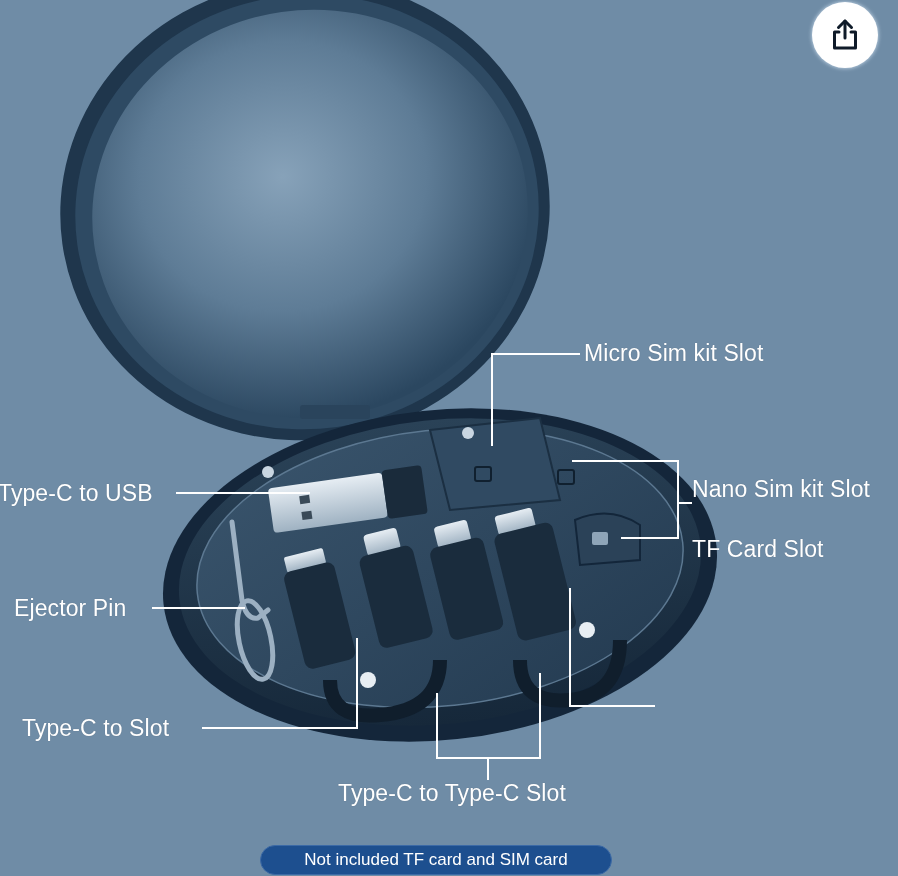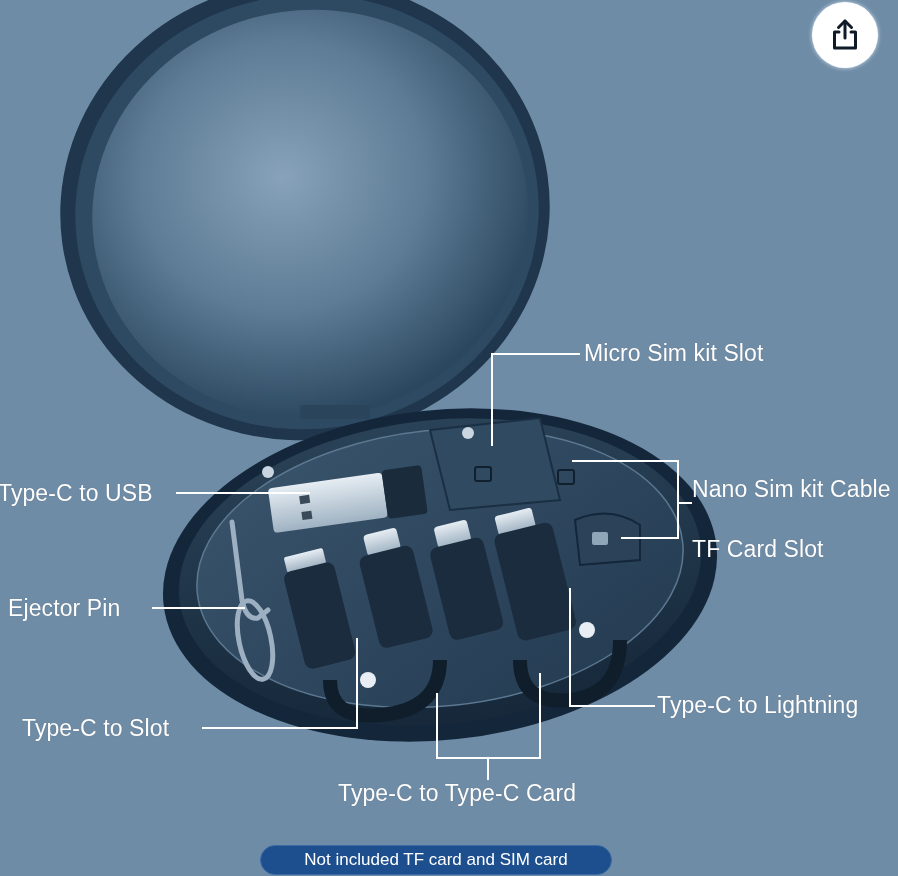--- a/index.html
+++ b/index.html
@@ -125,26 +125,25 @@
 
       <polyline points="202,728 357,728 357,638"></polyline>
 
       <polyline points="437,693 437,758 540,758 540,673"></polyline>
       <line x1="488" y1="758" x2="488" y2="780"></line>
     </g>
   </svg>
 
   <span class="label" style="left:584px;top:342px;">Micro Sim kit Slot</span>
   <span class="label" style="left:-2px;top:482px;">Type-C  to  USB</span>
-  <span class="label" style="left:692px;top:478px;">Nano Sim kit Cable</span>
+  <span class="label" style="left:692px;top:478px;">Nano Sim kit Slot</span>
   <span class="label" style="left:692px;top:506px;margin-top:32px;">TF Card Slot</span>
-  <span class="label" style="left:8px;top:597px;">Ejector Pin</span>
-  <span class="label" style="left:657px;top:694px;">Type-C to Lightning</span>
+  <span class="label" style="left:14px;top:597px;">Ejector Pin</span>
   <span class="label" style="left:22px;top:717px;">Type-C to Slot</span>
-  <span class="label" style="left:338px;top:782px;">Type-C to Type-C Card</span>
+  <span class="label" style="left:338px;top:782px;">Type-C to Type-C Slot</span>
 
   <div class="banner">Not included TF card and SIM card</div>
 </div>
 
 <div class="share-btn">
   <svg width="34" height="34" viewBox="0 0 34 34">
     <path d="M17 3 L17 20" stroke="#0f1b29" stroke-width="3" stroke-linecap="round"></path>
     <path d="M10.5 9.5 L17 3 L23.5 9.5" fill="none" stroke="#0f1b29" stroke-width="3" stroke-linecap="round" stroke-linejoin="round"></path>
     <path d="M11 14 L6.5 14 L6.5 30 L27.5 30 L27.5 14 L23 14" fill="none" stroke="#0f1b29" stroke-width="3" stroke-linejoin="round" stroke-linecap="round"></path>
   </svg>

